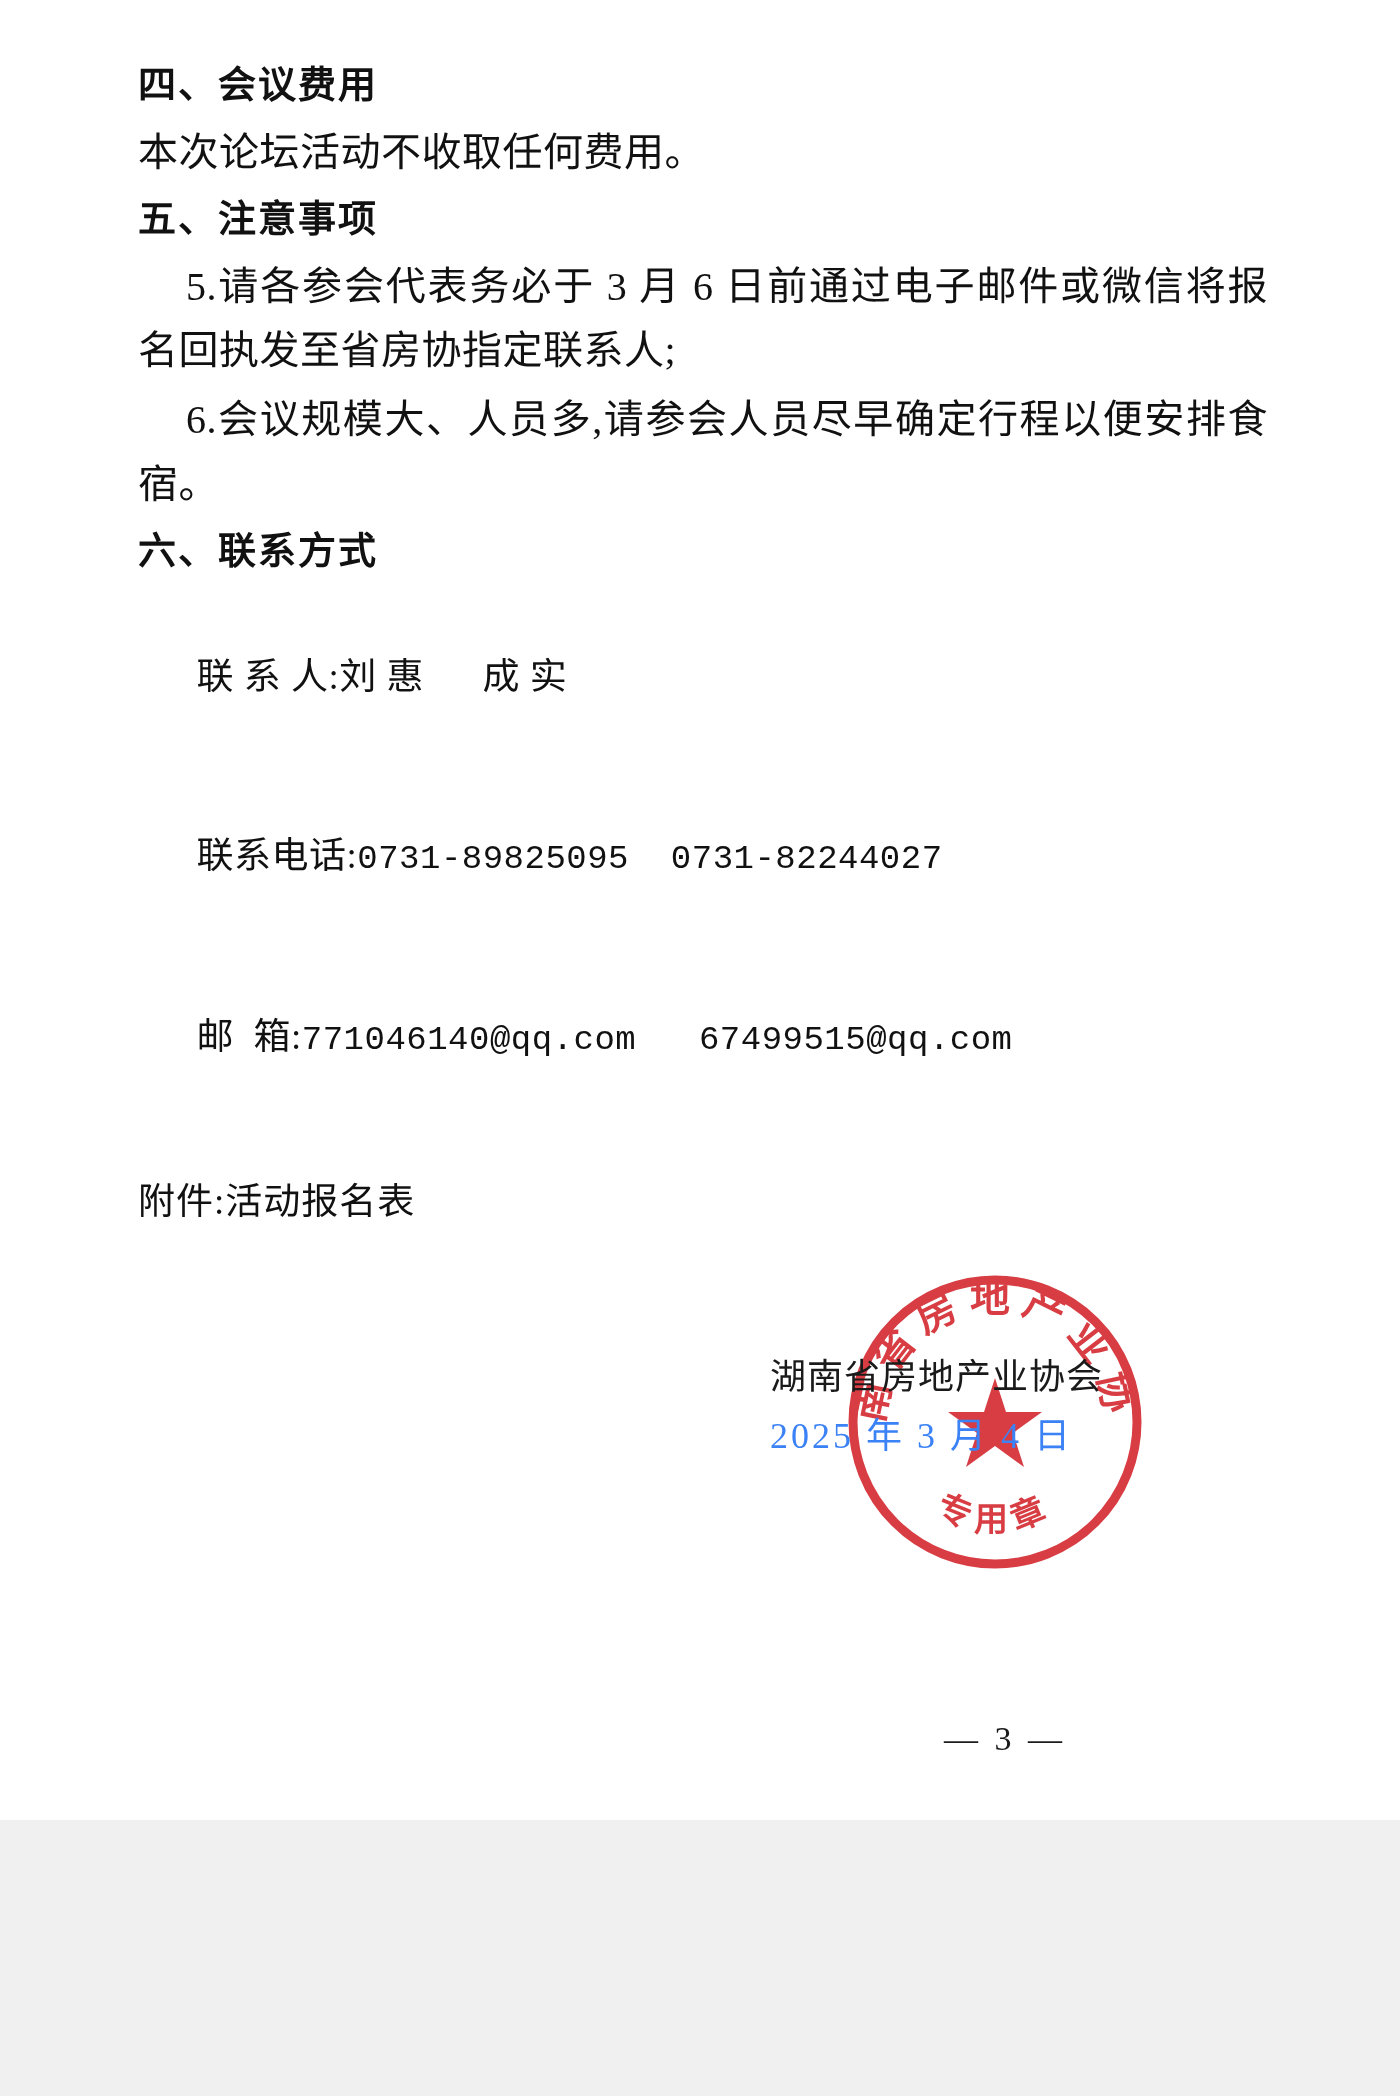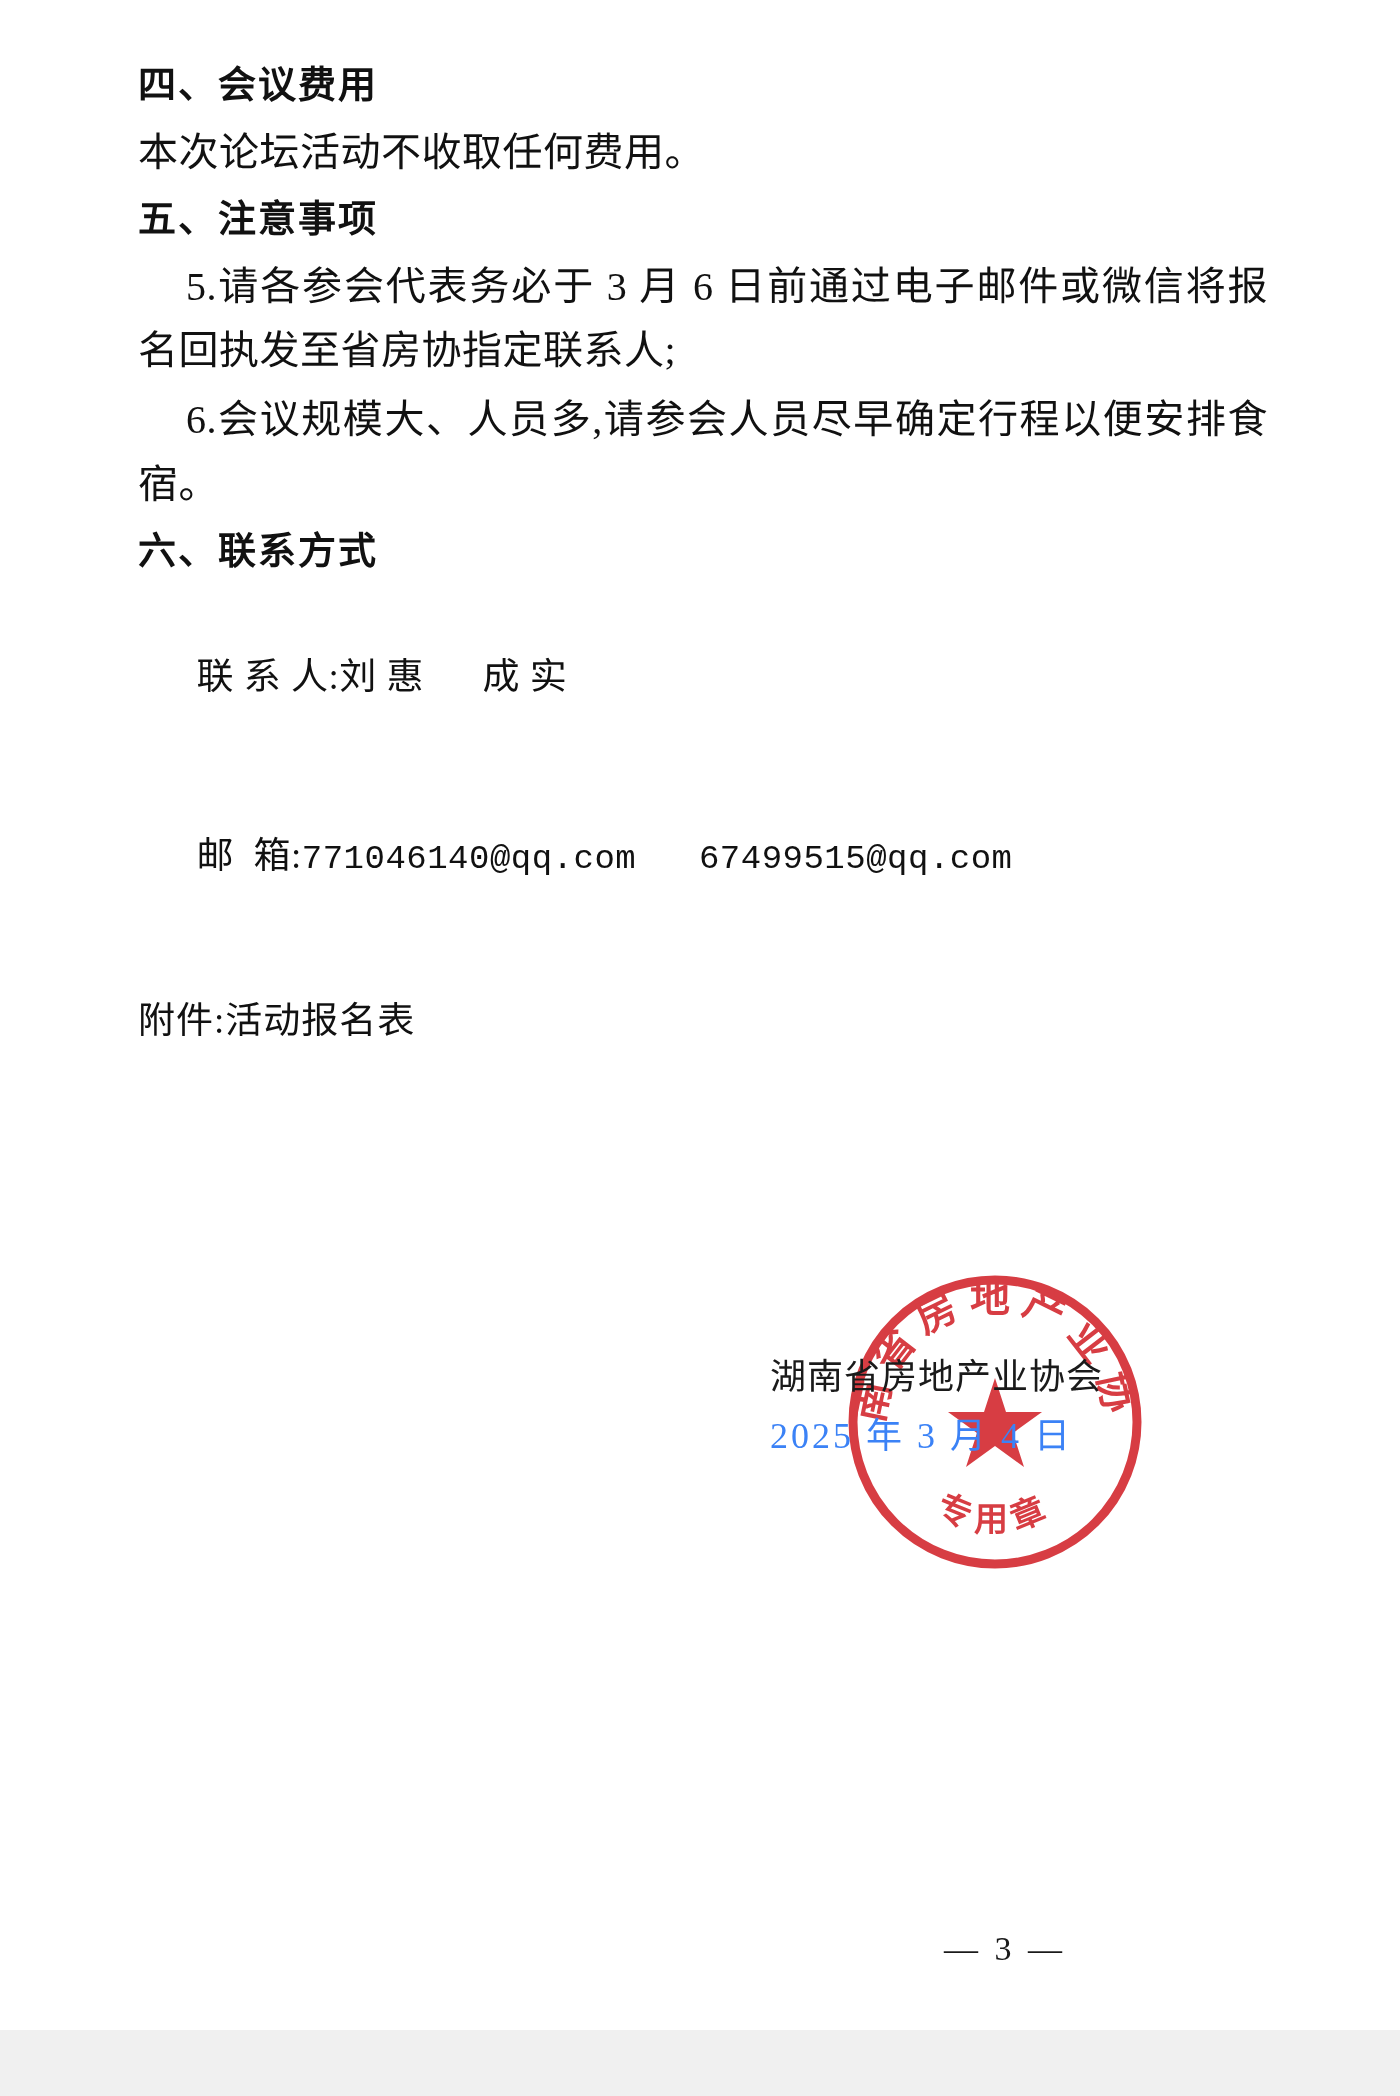--- a/index.html
+++ b/index.html
@@ -6,21 +6,21 @@
     margin: 0;
     padding: 0;
     background: #f0f0f0;
   }
   body {
     font-family: "Liberation Serif", "DejaVu Serif", serif;
   }
   .page {
     position: relative;
     width: 1400px;
-    height: 2030px;
+    height: 1820px;
     margin: 0 auto;
     background: #ffffff;
     overflow: hidden;
   }
   .content {
     position: absolute;
     left: 138px;
     top: 56px;
     width: 1130px;
   }
@@ -133,20 +133,23 @@
     <h2 class="heading">五、注意事项</h2>
     <p class="para indent">5.请各参会代表务必于 3 月 6 日前通过电子邮件或微信将报名回执发至省房协指定联系人;</p>
     <p class="para indent">6.会议规模大、人员多,请参会人员尽早确定行程以便安排食宿。</p>
 
     <h2 class="heading">六、联系方式</h2>
 
     <p class="contact-line">
       <span>联 系 人:</span><span>刘 惠      成 实</span>
     </p>
 
+    <p class="contact-line">
+      <span>联系电话:</span><span class="mono">0731-89825095  0731-82244027</span>
+    </p>
 
     <p class="contact-line">
       <span>邮  箱:</span><span class="mono">771046140@qq.com   67499515@qq.com</span>
     </p>
 
     <div class="spacer-md"></div>
 
     <p class="attachment">附件:活动报名表</p>
 
   </div>

